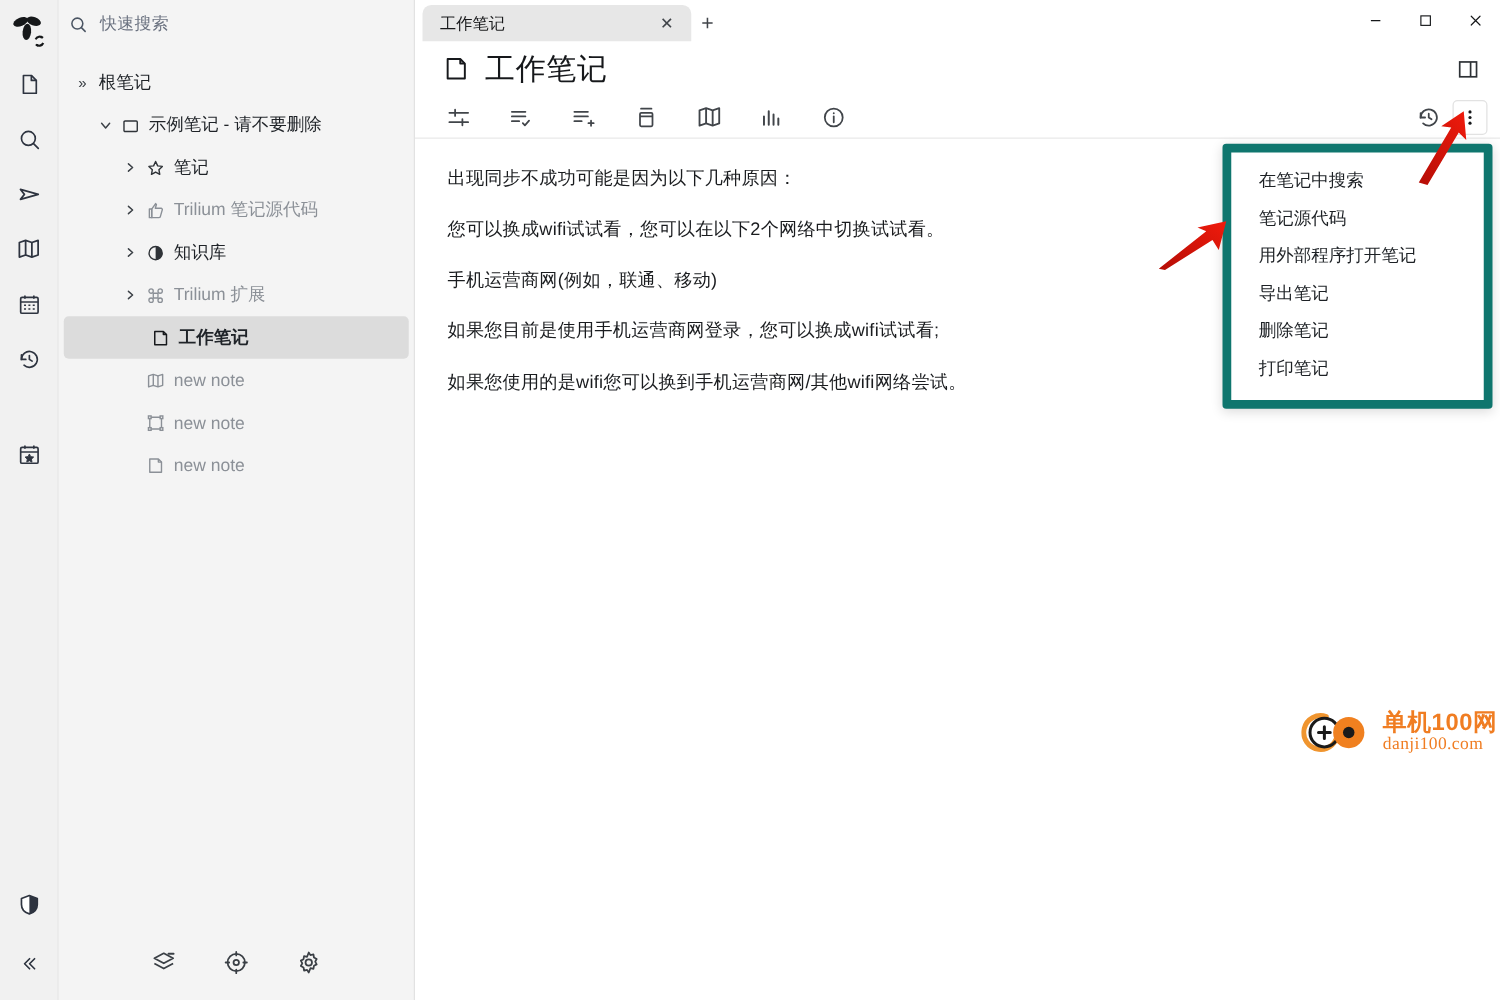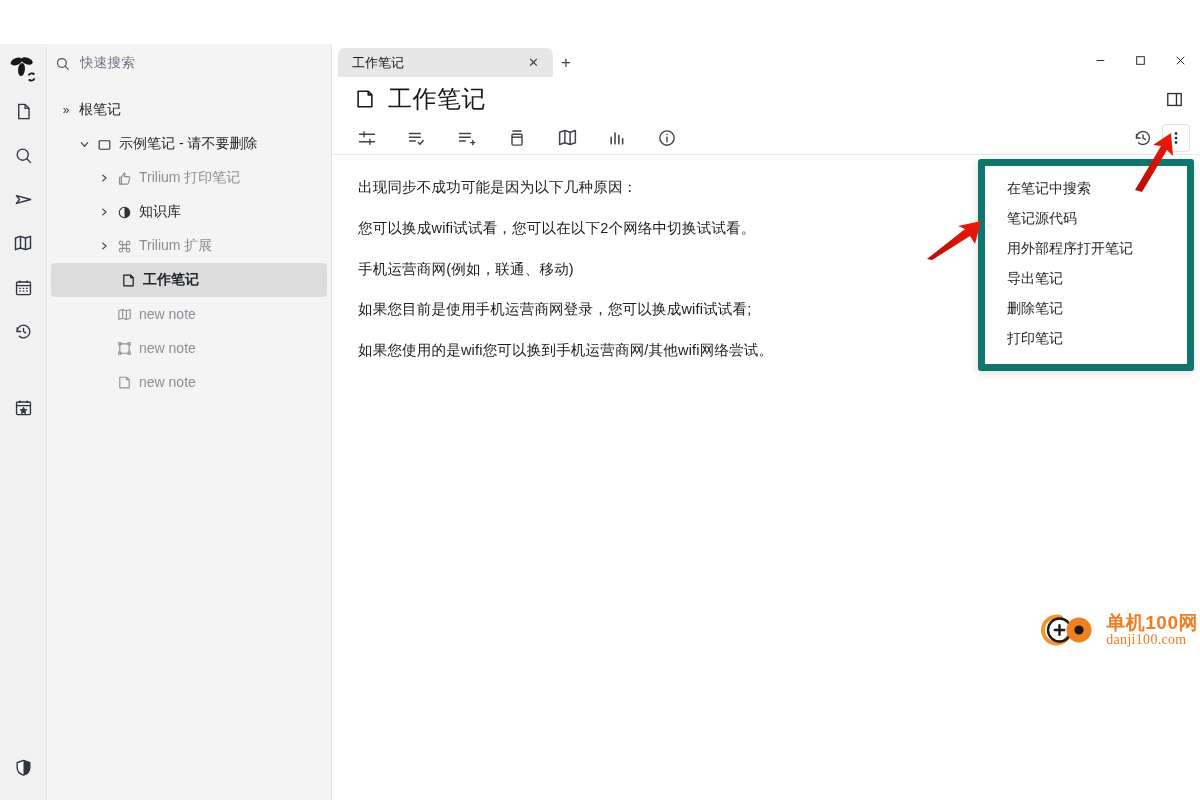--- a/index.html
+++ b/index.html
@@ -7,21 +7,20 @@
     width: 1200px; height: 800px;
     font-family: "Liberation Sans", "DejaVu Sans", sans-serif;
     background: #ffffff;
     overflow: hidden;
   }
   #app {
     position: relative;
     width: 1200px; height: 612px;
     display: flex;
     background: #ffffff;
-    margin-top: 44px;
   }
 
   
   .rail {
     width: 47px; height: 800px;
     background: #f1f1f1;
     border-right: 1px solid #e6e6e6;
     display: flex; flex-direction: column; align-items: center;
     flex: 0 0 47px;
     position: relative;
@@ -357,34 +356,47 @@
         </span>
         <span class="nicon">
           <svg width="15" height="15" viewBox="0 0 24 24" fill="none" stroke="#2f3338" stroke-width="1.8" stroke-linejoin="round">
             <rect x="3.5" y="6" width="17" height="13.5" rx="1.4"></rect>
               <path d="M3.5 9.2h17" opacity="0"></path>
           </svg>
         </span>
         <span class="nlabel">示例笔记 - 请不要删除</span>
       </div>
 
+      <div class="tree-row lvl2">
+        <span class="twisty">
+          <svg width="10" height="10" viewBox="0 0 24 24" fill="none" stroke="#3b4046" stroke-width="2.8" stroke-linecap="round" stroke-linejoin="round">
+              <path d="M9 5l8 7-8 7"></path>
+            </svg>
+        </span>
+        <span class="nicon">
+          <svg width="15" height="15" viewBox="0 0 24 24" fill="none" stroke="#2f3338" stroke-width="1.8" stroke-linejoin="round">
+            <path d="M12 3.5l2.6 5.6 6 .7-4.4 4.2 1.1 6-5.3-3-5.3 3 1.1-6L3.4 9.8l6-.7z"></path>
+          </svg>
+        </span>
+        <span class="nlabel">笔记</span>
+      </div>
 
       <div class="tree-row lvl2 muted">
         <span class="twisty">
           <svg width="10" height="10" viewBox="0 0 24 24" fill="none" stroke="#3b4046" stroke-width="2.8" stroke-linecap="round" stroke-linejoin="round">
               <path d="M9 5l8 7-8 7"></path>
             </svg>
         </span>
         <span class="nicon">
           <svg width="15" height="15" viewBox="0 0 24 24" fill="none" stroke="#8b9097" stroke-width="1.8" stroke-linejoin="round">
             <path d="M7 21V10l5-7 1 1.2L11.6 9H19a1.6 1.6 0 0 1 1.5 2.1l-2.3 8A2 2 0 0 1 16.3 21z"></path>
             <path d="M7 10H4v11h3z"></path>
           </svg>
         </span>
-        <span class="nlabel">Trilium 打印笔记</span>
+        <span class="nlabel">Trilium 笔记源代码</span>
       </div>
 
       <div class="tree-row lvl2">
         <span class="twisty">
           <svg width="10" height="10" viewBox="0 0 24 24" fill="none" stroke="#3b4046" stroke-width="2.8" stroke-linecap="round" stroke-linejoin="round">
               <path d="M9 5l8 7-8 7"></path>
             </svg>
         </span>
         <span class="nicon">
           <svg width="15" height="15" viewBox="0 0 24 24">

